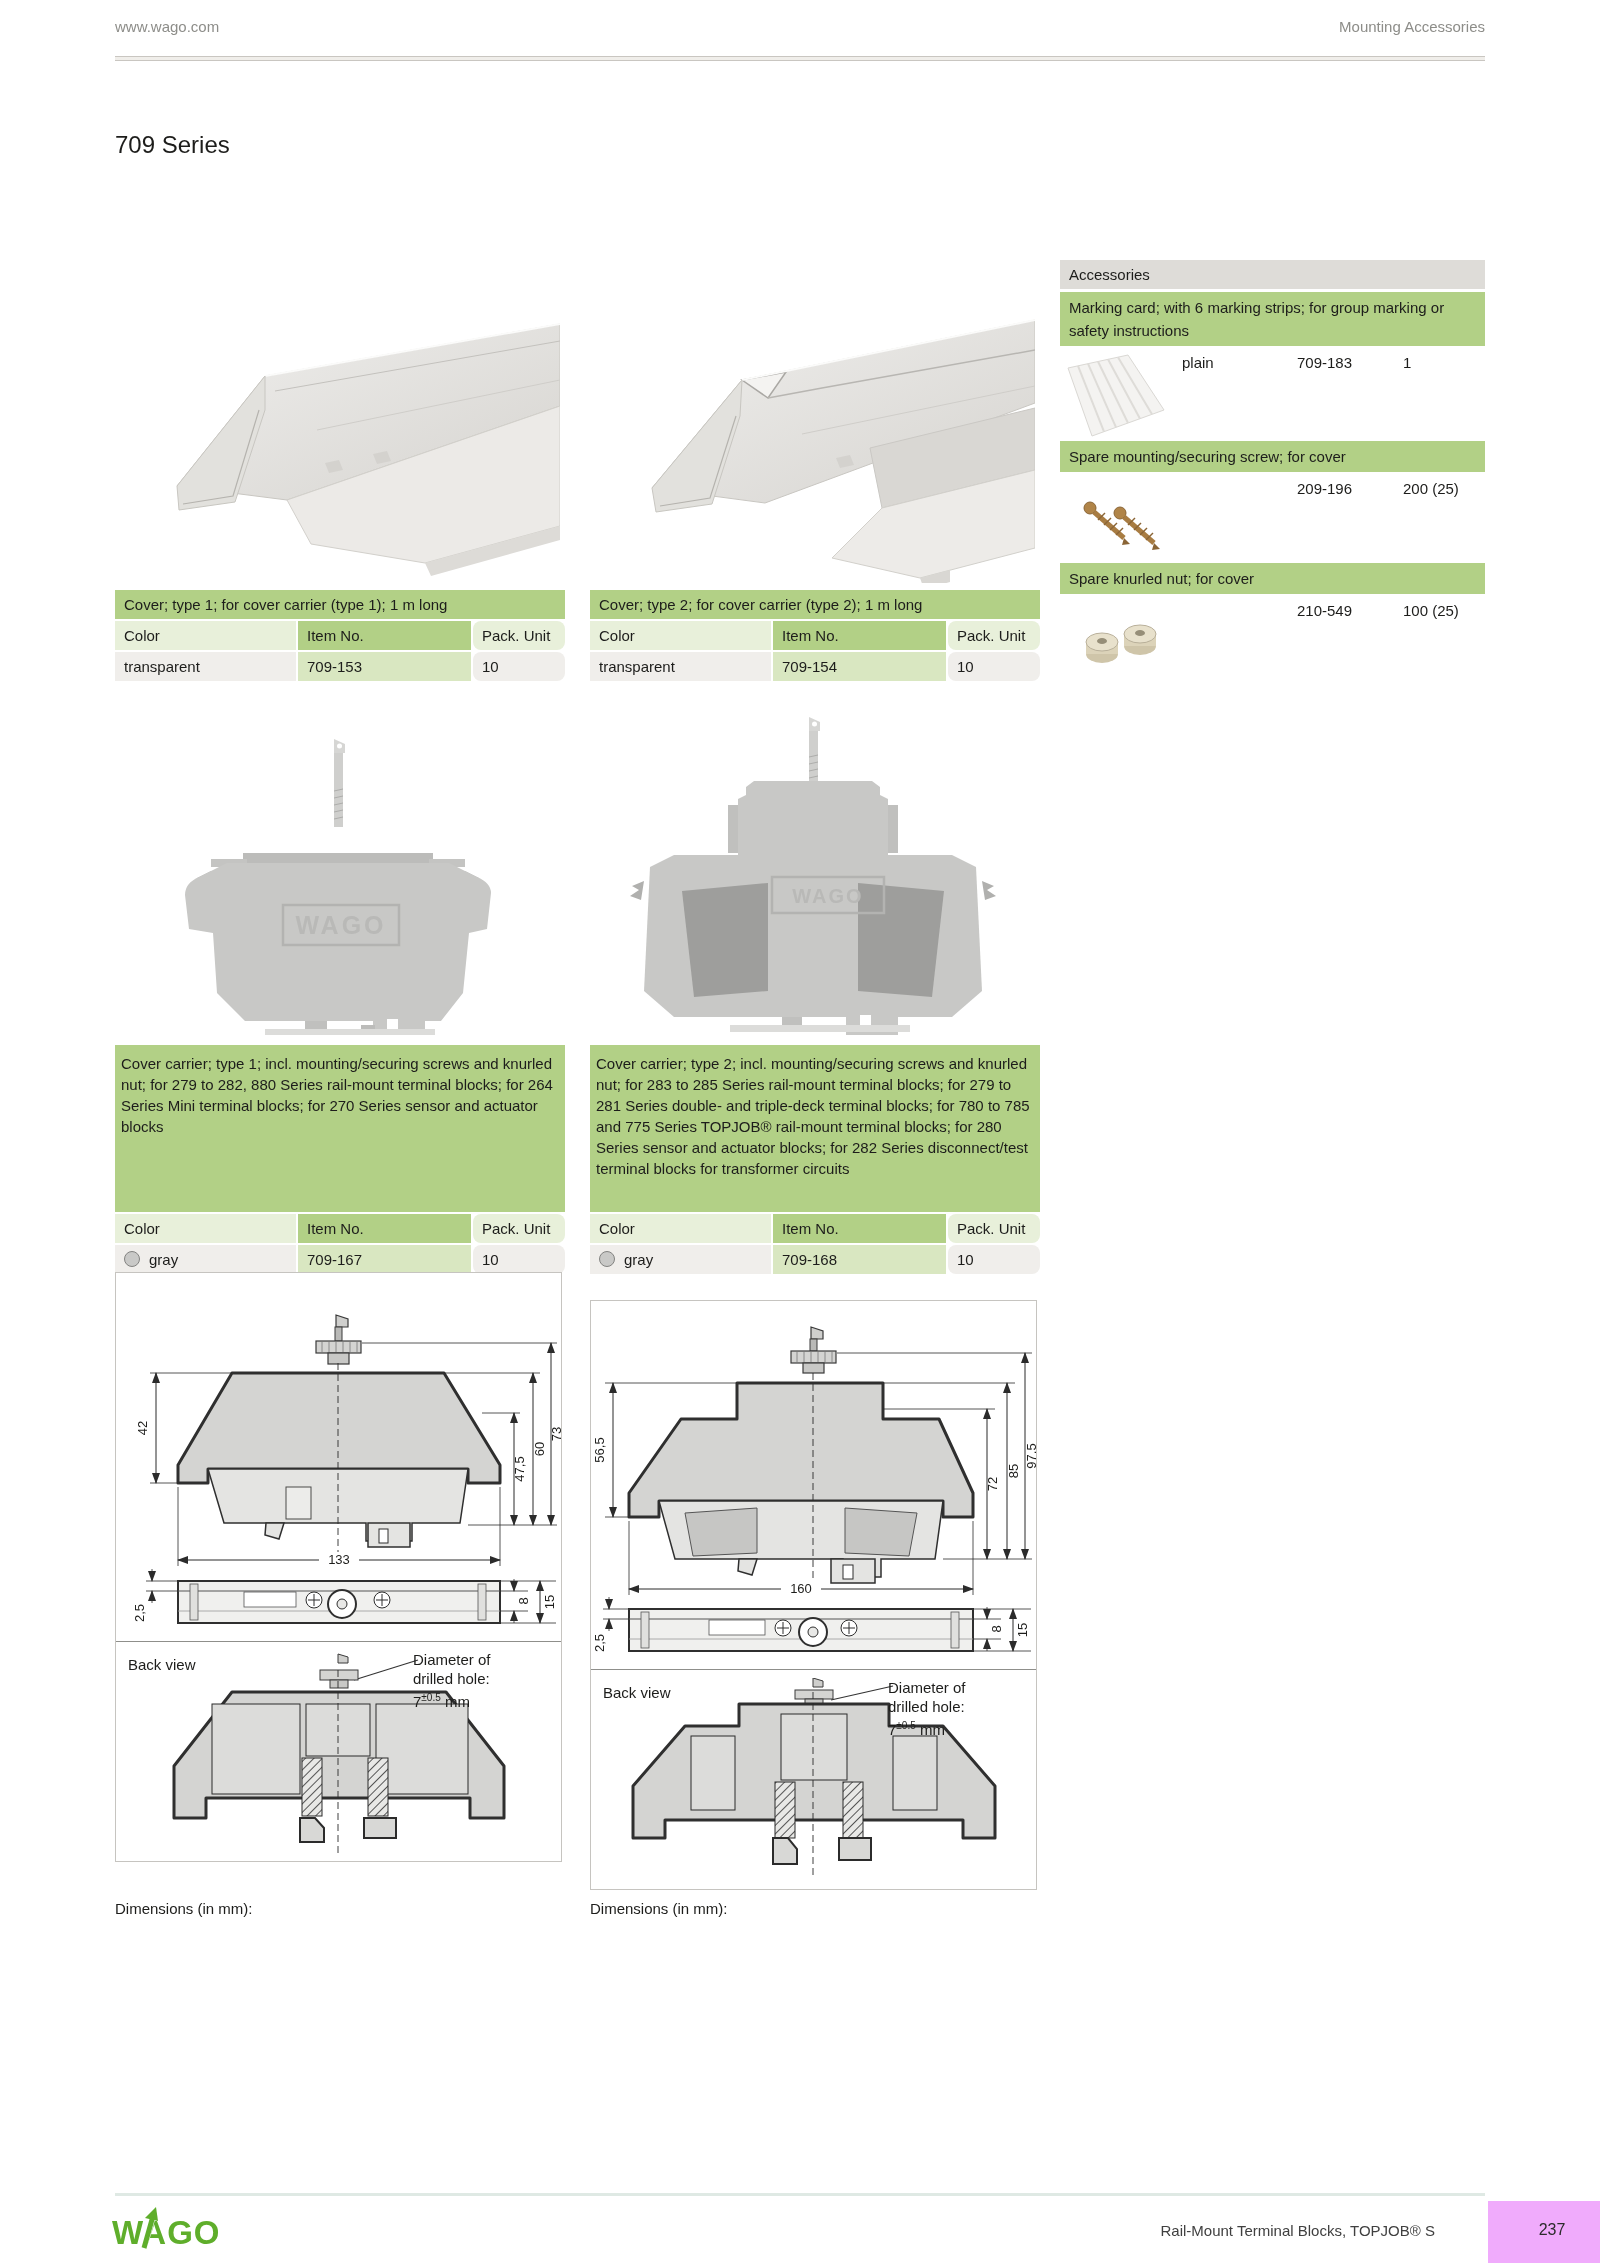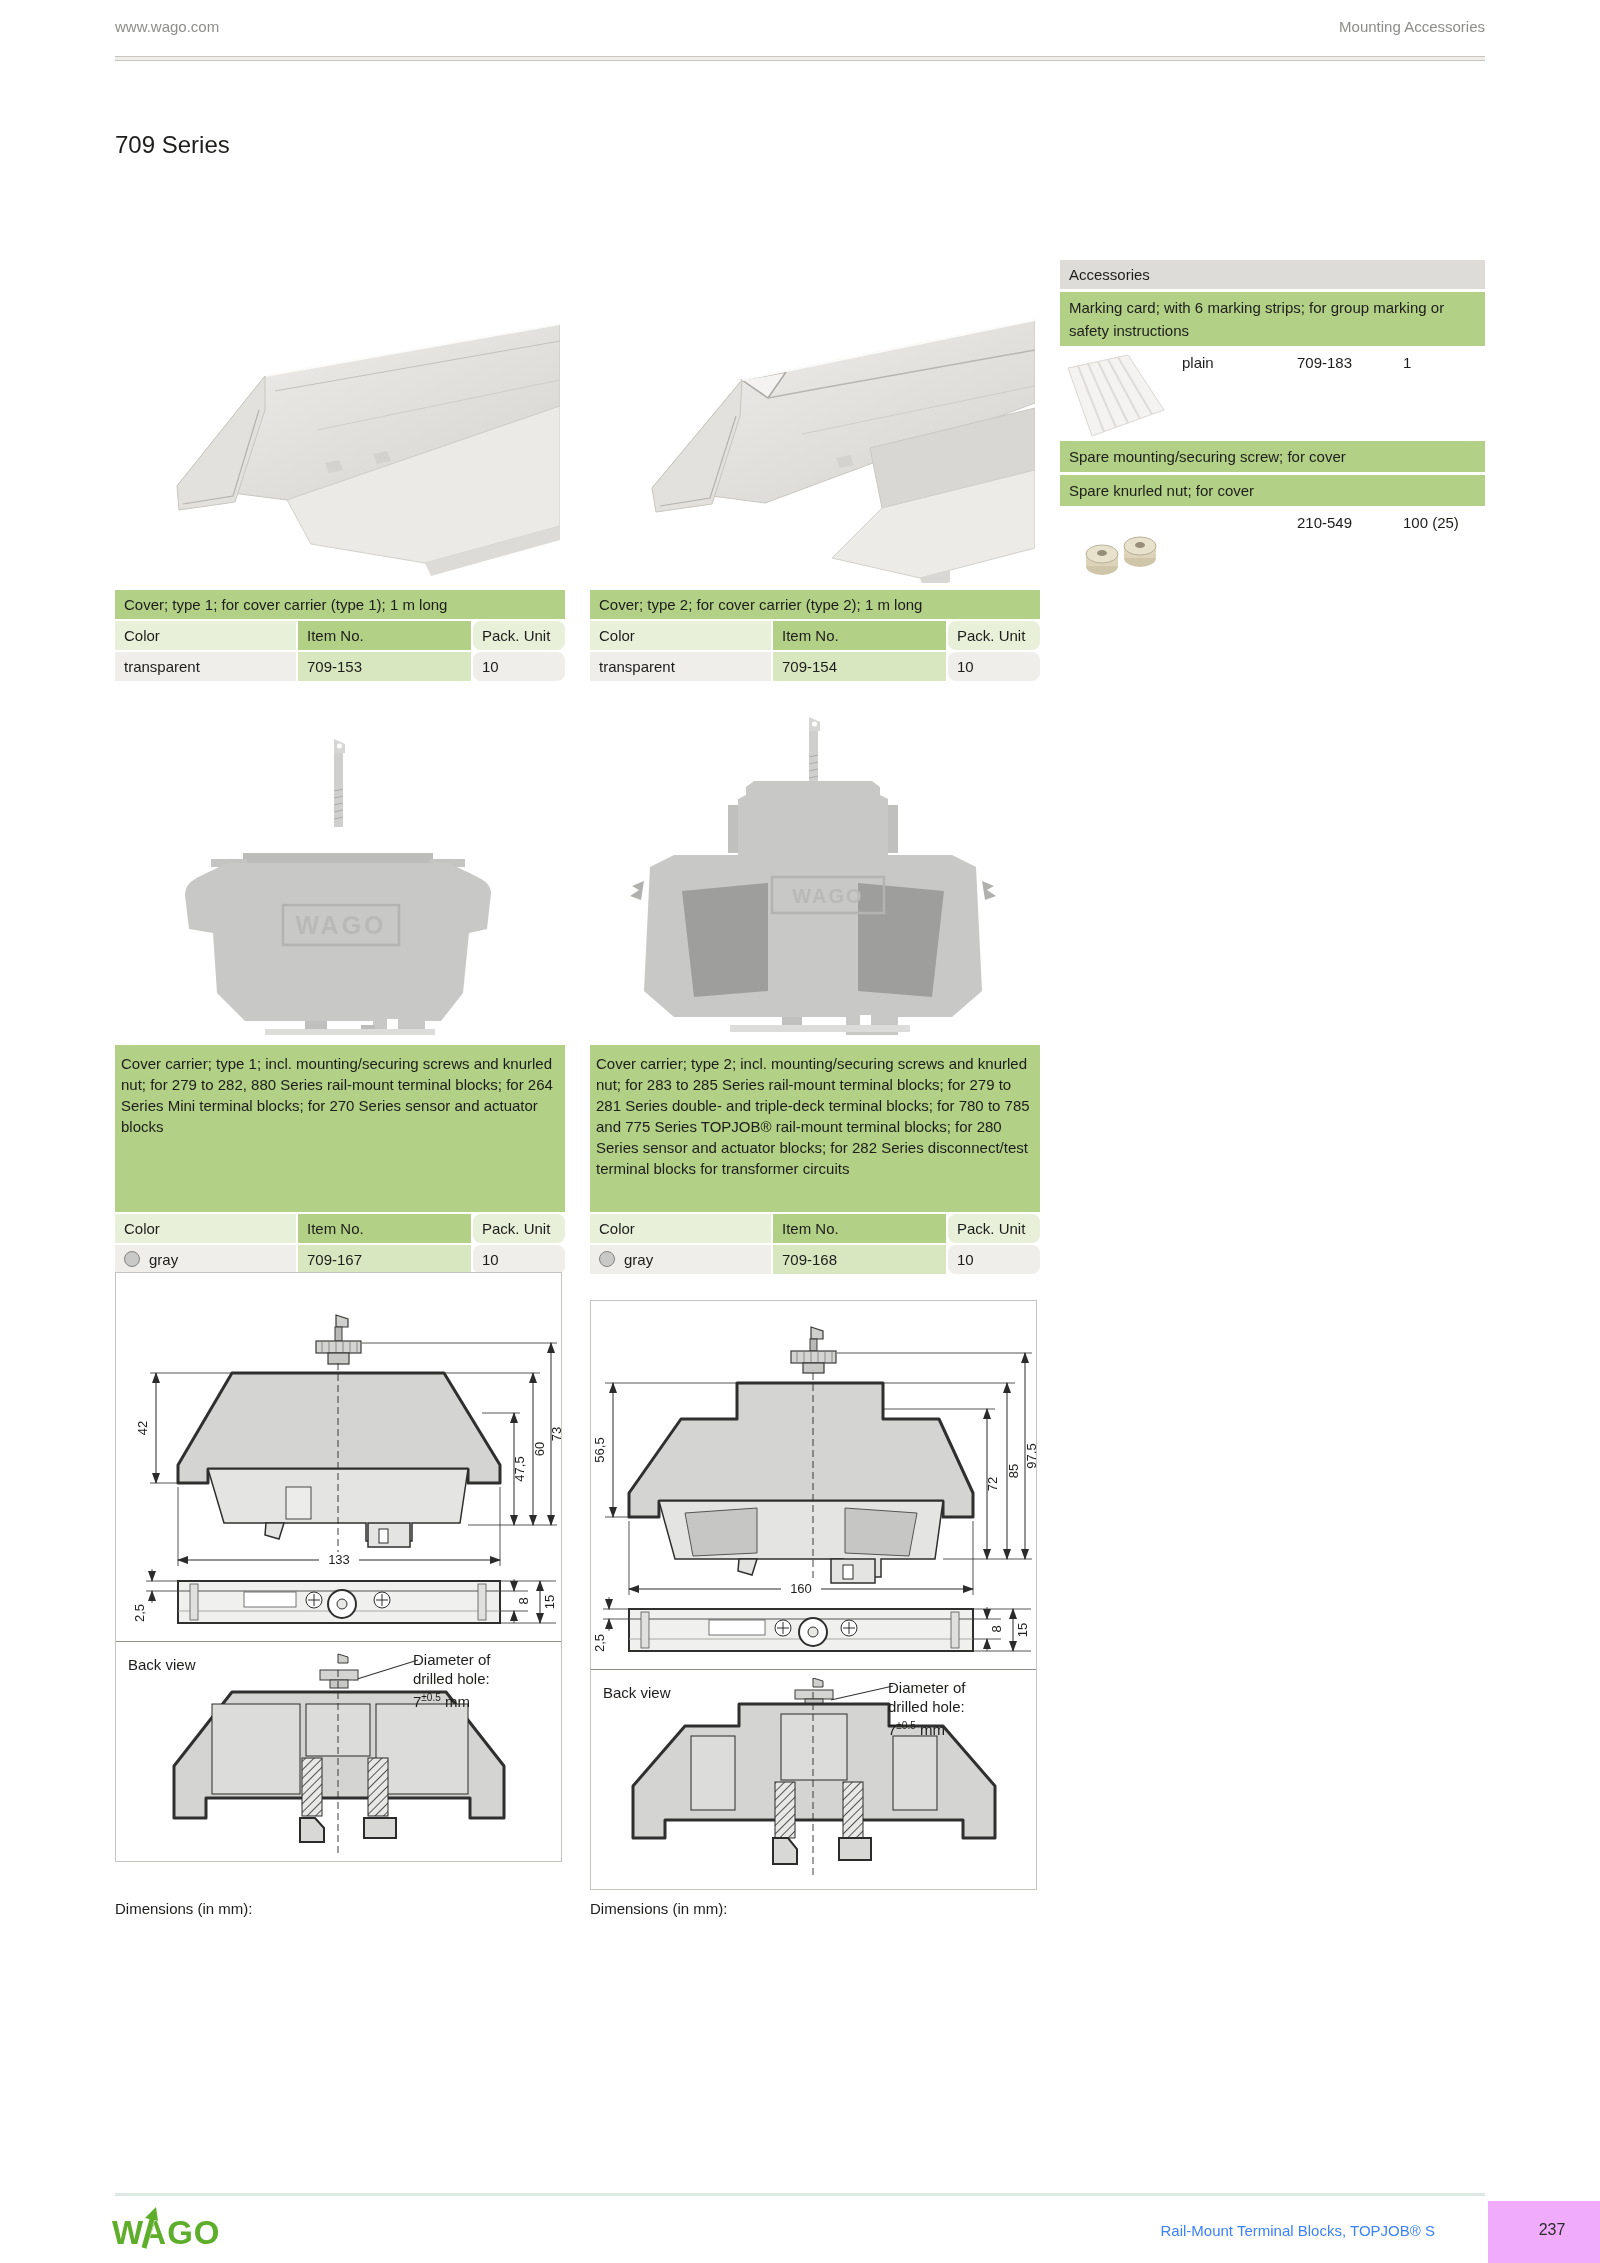--- a/index.html
+++ b/index.html
@@ -5,21 +5,21 @@
   html,body{margin:0;padding:0;background:#fff;}
   body{font-family:"Liberation Sans",sans-serif;color:#1d1d1b;}
   .page{position:relative;width:1600px;height:2263px;background:#fff;overflow:hidden;}
   .abs{position:absolute;}
   
   .hdr-txt{font-size:15px;color:#8d8d89;}
   .rule-top{left:115px;top:56px;width:1370px;height:3px;border-top:1px solid #c9c6c1;border-bottom:1px solid #c9c6c1;background:#f0eeea;}
   .title1{left:115px;top:96px;font-size:26px;font-weight:bold;letter-spacing:.2px;}
   .title2{left:115px;top:131px;font-size:24px;}
   .rule-bot{left:115px;top:2193px;width:1370px;height:3px;background:#dfe9e4;}
-  .foot-right{right:165px;top:2222px;font-size:15px;color:#3b82f6;}
+  .foot-right{right:165px;top:2222px;font-size:15px;color:#404040;}
   .page-box{left:1488px;top:2201px;width:112px;height:62px;background:#f0abfc;box-sizing:border-box;padding:20px 0 0 16px;font-size:16px;color:#2b2b2b;text-align:center;}
   
   .photo{width:445px;height:325px;}
   .photo svg,.cphoto svg{width:100%;height:100%;display:block;}
   .cphoto{width:445px;height:340px;}
   
   .ptable{width:450px;font-size:15px;}
   .pt-title{background:#b2d086;padding:4px 9px;line-height:21px;}
   .pt-row{display:flex;margin-top:2px;}
   .pt-row>div{padding:4px 9px;height:21px;line-height:21px;white-space:nowrap;overflow:hidden;}
@@ -134,20 +134,38 @@
           <line x1="46" y1="7.3" x2="78" y2="66.7" stroke="#dedcd8" stroke-width="2"></line>
           <line x1="56" y1="5.2" x2="90" y2="62.3" stroke="#dedcd8" stroke-width="2"></line>
         </svg>
       </div>
       <span class="variant">plain</span>
       <span class="item">709-183</span>
       <span class="pack">1</span>
     </div>
 
     <div class="acc-bar">Spare mounting/securing screw; for cover</div>
+    <div class="acc-row" style="height:88px">
+      <div class="acc-img" style="left:14px;top:26px">
+        <svg width="130" height="62" viewBox="0 0 130 62">
+          <g id="screw1">
+            <circle cx="16" cy="10" r="6" fill="#b08448" stroke="#8a6536"></circle>
+            <line x1="20" y1="14" x2="50" y2="40" stroke="#a87c42" stroke-width="5"></line>
+            <line x1="24" y1="22" x2="31" y2="15" stroke="#8a6536" stroke-width="1.5"></line>
+            <line x1="30" y1="27" x2="37" y2="20" stroke="#8a6536" stroke-width="1.5"></line>
+            <line x1="36" y1="32" x2="43" y2="25" stroke="#8a6536" stroke-width="1.5"></line>
+            <line x1="42" y1="37" x2="49" y2="30" stroke="#8a6536" stroke-width="1.5"></line>
+            <polygon points="50,40 56,46 48,47" fill="#8a6536"></polygon>
+          </g>
+          <use href="#screw1" transform="translate(30,5)"></use>
+        </svg>
+      </div>
+      <span class="item">209-196</span>
+      <span class="pack">200 (25)</span>
+    </div>
 
     <div class="acc-bar">Spare knurled nut; for cover</div>
     <div class="acc-row" style="height:80px">
       <div class="acc-img" style="left:14px;top:24px">
         <svg width="100" height="55" viewBox="0 0 100 55">
           <g id="nut1">
             <ellipse cx="28" cy="36" rx="16" ry="9" fill="#cfc5a9"></ellipse>
             <rect x="12" y="24" width="32" height="12" fill="#dcd3b9"></rect>
             <ellipse cx="28" cy="24" rx="16" ry="9" fill="#e8e1cc" stroke="#b9b09a"></ellipse>
             <ellipse cx="28" cy="23" rx="5" ry="3" fill="#968e78"></ellipse>

